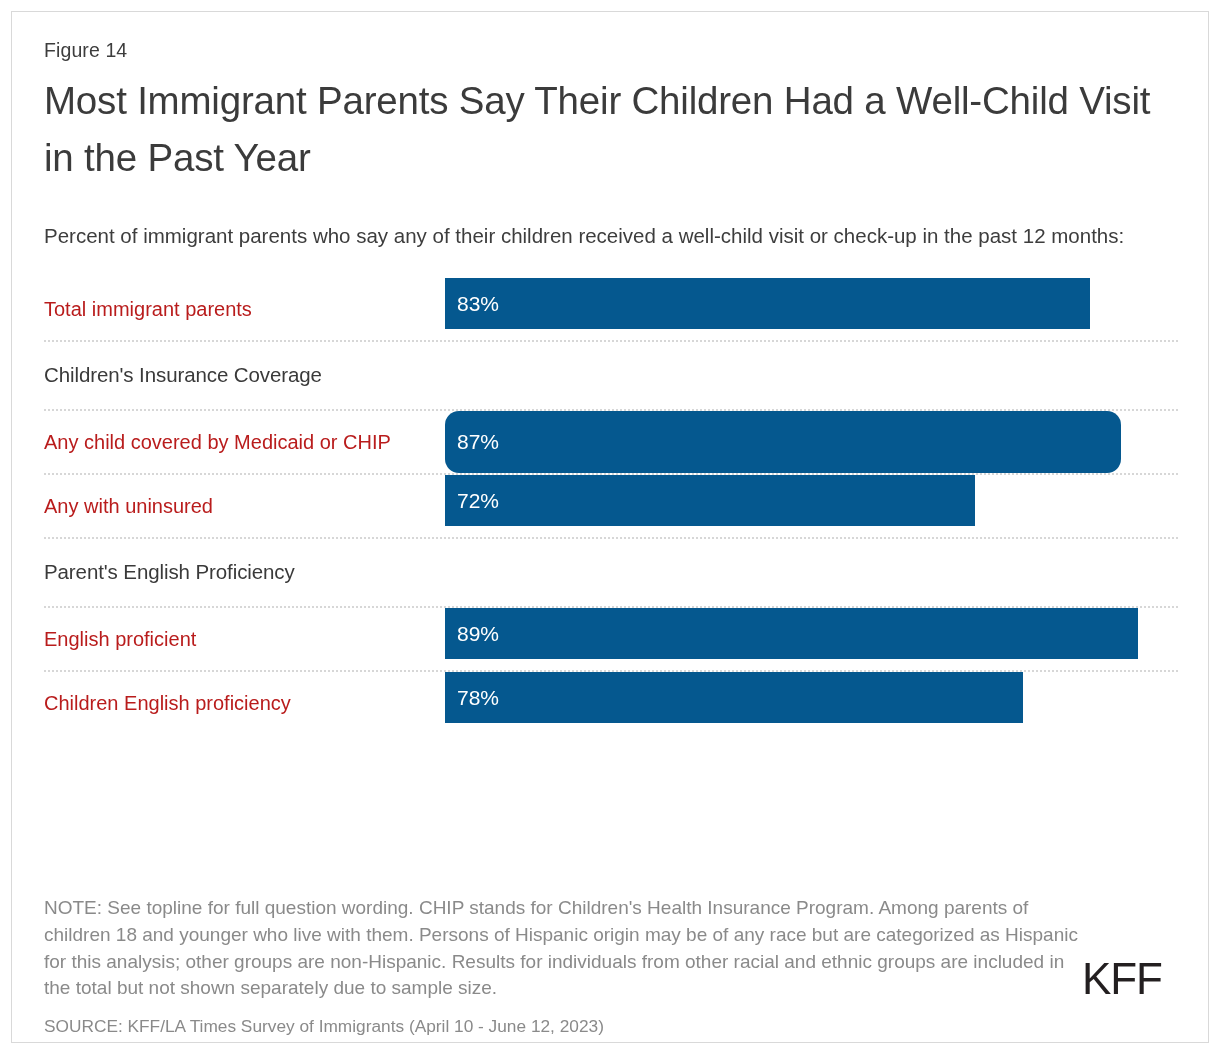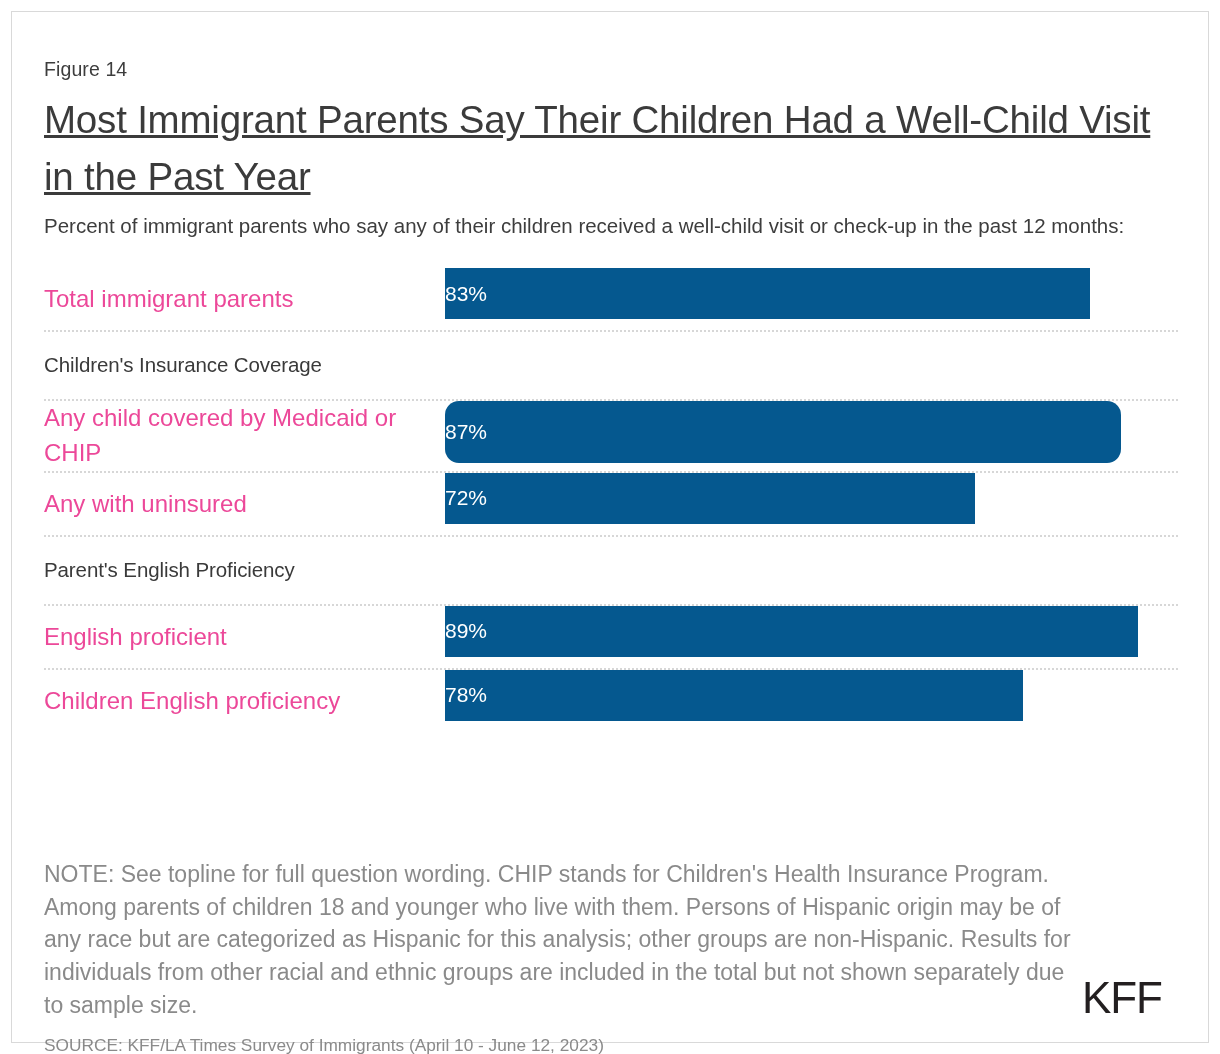--- a/index.html
+++ b/index.html
@@ -25,39 +25,38 @@
   #figure-inner {
     position: relative;
     width: 100%;
     height: 100%;
     padding: 0 32px 0 32px;
   }
 
   .fig-number {
     font-size: 19.5px;
     color: #3d3d3d;
-    margin-top: 46px;
+    margin-top: 27px;
     letter-spacing: 0.1px;
   }
 
   .fig-title {
     font-size: 38.5px;
     line-height: 1.47;
     color: #3b3b3b;
     font-weight: 400;
     margin-top: 11px;
     letter-spacing: -0.2px;
-    text-decoration: underline;
   }
 
   .fig-subtitle {
     font-size: 20.5px;
     line-height: 1.52;
     color: #3d3d3d;
-    margin-top: 5px;
+    margin-top: 34px;
     max-width: 1090px;
   }
 
   
   #chart {
     position: relative;
     margin-top: 27px;
     width: 1134px;
   }
 
@@ -72,42 +71,42 @@
     position: relative;
     display: flex;
     align-items: center;
     min-height: 62px;
   }
 
   .bar-label {
     width: 401px;
     flex: 0 0 401px;
     padding-right: 22px;
-    font-size: 24px;
+    font-size: 20px;
     line-height: 1.45;
-    color: #ec4899;
+    color: #b91c1c;
   }
 
   .bar-track {
     position: relative;
     flex: 1 1 auto;
     height: 100%;
     align-self: stretch;
     display: flex;
     align-items: center;
   }
 
   .bar {
     height: 51px;
     background: #05588f;
     display: flex;
     align-items: center;
     color: #ffffff;
     font-size: 21px;
-    padding-left: 0;
+    padding-left: 12px;
     white-space: nowrap;
   }
 
   .bar-row.tall .bar { height: 62px; border-radius: 14px; }
 
   .section-head {
     font-size: 20.5px;
     font-weight: normal;
     color: #3a3a3a;
     padding: 21px 0 22px 0;
@@ -116,21 +115,21 @@
 
   
   #footer {
     position: absolute;
     left: 32px;
     right: 32px;
     bottom: 30px;
   }
 
   .note-text {
-    font-size: 23px;
+    font-size: 19px;
     line-height: 1.42;
     color: #8a8a8a;
     max-width: 1045px;
   }
 
   .source-text {
     font-size: 17.3px;
     line-height: 1.42;
     color: #8a8a8a;
     margin-top: 12px;

